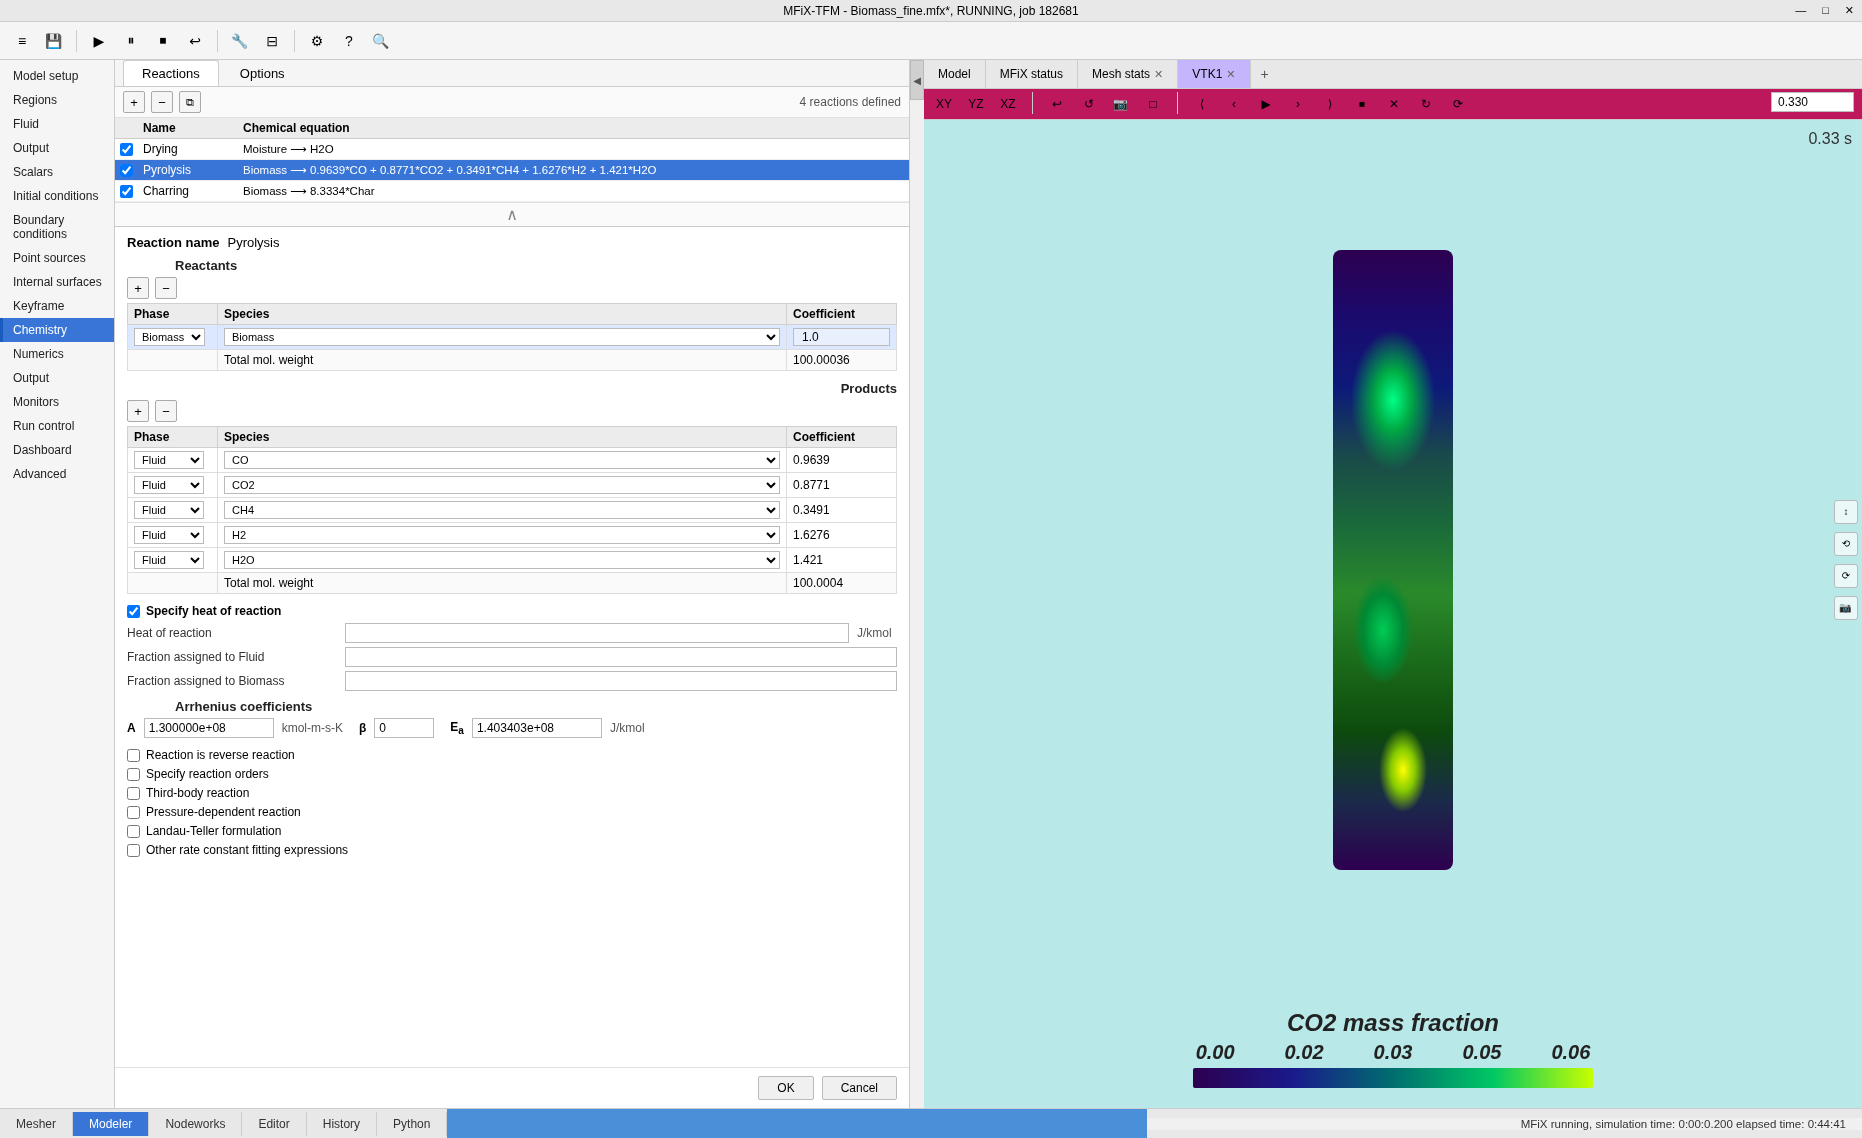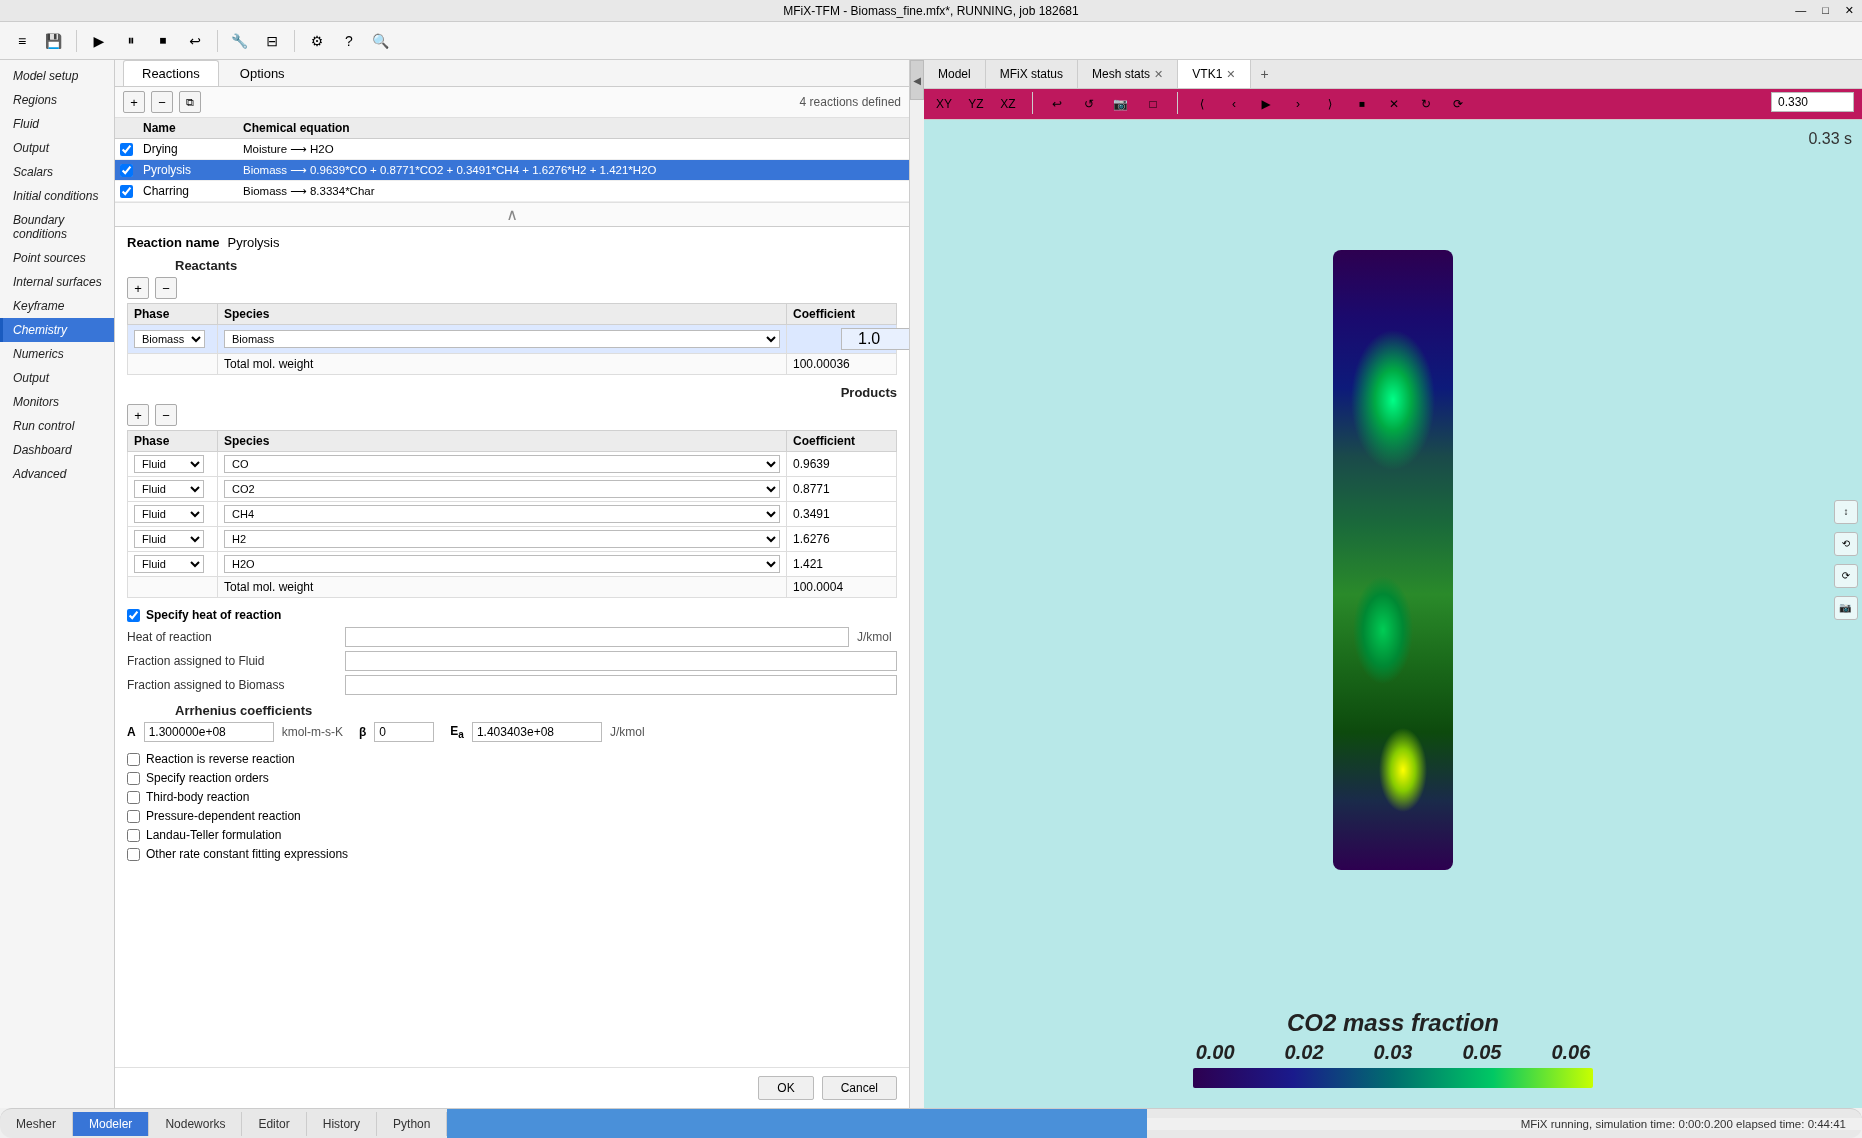--- a/index.html
+++ b/index.html
@@ -13,21 +13,21 @@
     
     #toolbar { background: #f5f5f5; height: 38px; display: flex; align-items: center; gap: 4px; padding: 0 8px; border-bottom: 1px solid #ccc; }
     .toolbar-btn { width: 28px; height: 28px; display: flex; align-items: center; justify-content: center; border: none; background: transparent; cursor: pointer; border-radius: 3px; font-size: 14px; }
     .toolbar-separator { width: 1px; height: 22px; background: #ccc; margin: 0 4px; }
 
     
     #main { display: flex; height: calc(1138px - 22px - 38px - 30px); }
 
     
     #sidebar { width: 115px; background: #f5f5f5; border-right: 1px solid #ccc; display: flex; flex-direction: column; padding-top: 4px; }
-    .sidebar-item { padding: 5px 10px; cursor: pointer; font-size: 12px; color: #222; border-left: 3px solid transparent; font-style: italic; }
+    .sidebar-item { padding: 5px 10px; cursor: pointer; font-size: 12px; color: #222; border-left: 3px solid transparent; }
     .sidebar-item.active { background: #3875d7; color: white; border-left-color: #1a5bbf; }
 
     
     #left-panel { width: 795px; border-right: 1px solid #ccc; display: flex; flex-direction: column; background: white; overflow: hidden; }
 
     
     .panel-tabs { display: flex; background: #f5f5f5; border-bottom: 1px solid #ccc; padding: 0 8px; align-items: flex-end; }
     .panel-tab { padding: 5px 18px; cursor: pointer; font-size: 13px; border: 1px solid transparent; border-bottom: none; margin-right: 2px; border-radius: 3px 3px 0 0; background: transparent; }
     .panel-tab.active { background: white; border-color: #ccc; border-bottom-color: white; font-weight: 500; }
 
@@ -54,21 +54,21 @@
     .reaction-name-value { font-size: 13px; font-weight: 400; }
 
     
     .species-toolbar { display: flex; align-items: center; gap: 6px; margin-bottom: 4px; }
     .species-table { width: 100%; border-collapse: collapse; font-size: 12px; }
     .species-table th { background: #ececec; border: 1px solid #d0d0d0; padding: 3px 6px; font-weight: 600; text-align: left; }
     .species-table td { border: 1px solid #ddd; padding: 3px 6px; }
     .species-table tr.selected td { background: #dce8ff; }
     .phase-select { font-size: 11px; border: 1px solid #bbb; background: #fff; padding: 1px 3px; cursor: pointer; min-width: 70px; }
     .species-dropdown { width: 100%; border: 1px solid #bbb; background: #fff; font-size: 11px; padding: 1px 3px; cursor: pointer; }
-    .coeff-input { width: 100%; border: 1px solid #bbb; padding: 1px 16px; font-size: 16px; background: #e8f0fe; margin-left: 48px; }
+    .coeff-input { width: 100%; border: 1px solid #bbb; padding: 1px 8px; font-size: 12px; background: #e8f0fe; }
     .total-mol-row td { font-weight: 400; background: #fafafa; }
 
     
     .heat-of-reaction-section { margin-top: 10px; }
     .labeled-input-row { display: flex; align-items: center; gap: 8px; margin: 4px 0; font-size: 12px; }
     .labeled-input-row label { width: 210px; color: #333; }
     .labeled-input-row input[type=text] { flex: 1; border: 1px solid #bbb; padding: 2px 4px; font-size: 12px; }
     .unit-label { color: #555; min-width: 40px; }
 
     
@@ -105,31 +105,31 @@
 
     
     .vtk-image { width: 120px; height: 620px; border-radius: 8px; background: 
       radial-gradient(ellipse 60px 100px at 60px 150px, #00ff88 0%, #00aa44 30%, transparent 70%),
       radial-gradient(ellipse 50px 90px at 50px 380px, #00cc55 0%, #008833 40%, transparent 60%),
       radial-gradient(ellipse 40px 70px at 70px 520px, #ffff00 0%, #88cc00 30%, transparent 60%),
       linear-gradient(to bottom, #2d0050, #1a0a6e, #0d1a7a, #1a4a4a, #1a6a3a, #2a8a2a, #1a6a1a, #0d4a0d, #1a2a4a, #2d0050);
     }
 
     
-    #bottombar { height: 30px; background: #e8e8e8; display: flex; align-items: center; gap: 0; border-top: 1px solid #ccc; font-size: 12px; border-radius: 12px; }
+    #bottombar { height: 30px; background: #e8e8e8; display: flex; align-items: center; gap: 0; border-top: 1px solid #ccc; font-size: 12px; }
     .bottom-tab { padding: 5px 16px; cursor: pointer; border-right: 1px solid #ccc; color: #333; }
     .bottom-tab.active { background: #3875d7; color: white; font-weight: 500; }
     .bottom-status { flex: 1; text-align: right; color: #333; font-size: 11.5px; }
 
     
     .collapse-arrow { width: 14px; height: 40px; background: #d0d0d0; border: 1px solid #bbb; display: flex; align-items: center; justify-content: center; cursor: pointer; font-size: 10px; color: #555; }
     
     .top-tabs-strip { display: flex; background: #e8e8e8; border-bottom: 1px solid #ccc; }
     .top-tab { padding: 6px 14px; cursor: pointer; font-size: 12px; border-right: 1px solid #ccc; display: flex; align-items: center; gap: 4px; }
-    .top-tab.active { background: #ffffff; font-weight: 500; }
+    .top-tab.active { background: #c4b5fd; font-weight: 500; }
     .top-tab .close-x { font-size: 11px; color: #666; cursor: pointer; }
     .add-tab-btn { padding: 6px 10px; cursor: pointer; font-size: 14px; color: #555; }
   </style>
 </head>
 <body>
 
 <div id="titlebar">
   <span>MFiX-TFM - Biomass_fine.mfx*, RUNNING, job 182681</span>
   <div class="win-controls">
     <span>—</span>

